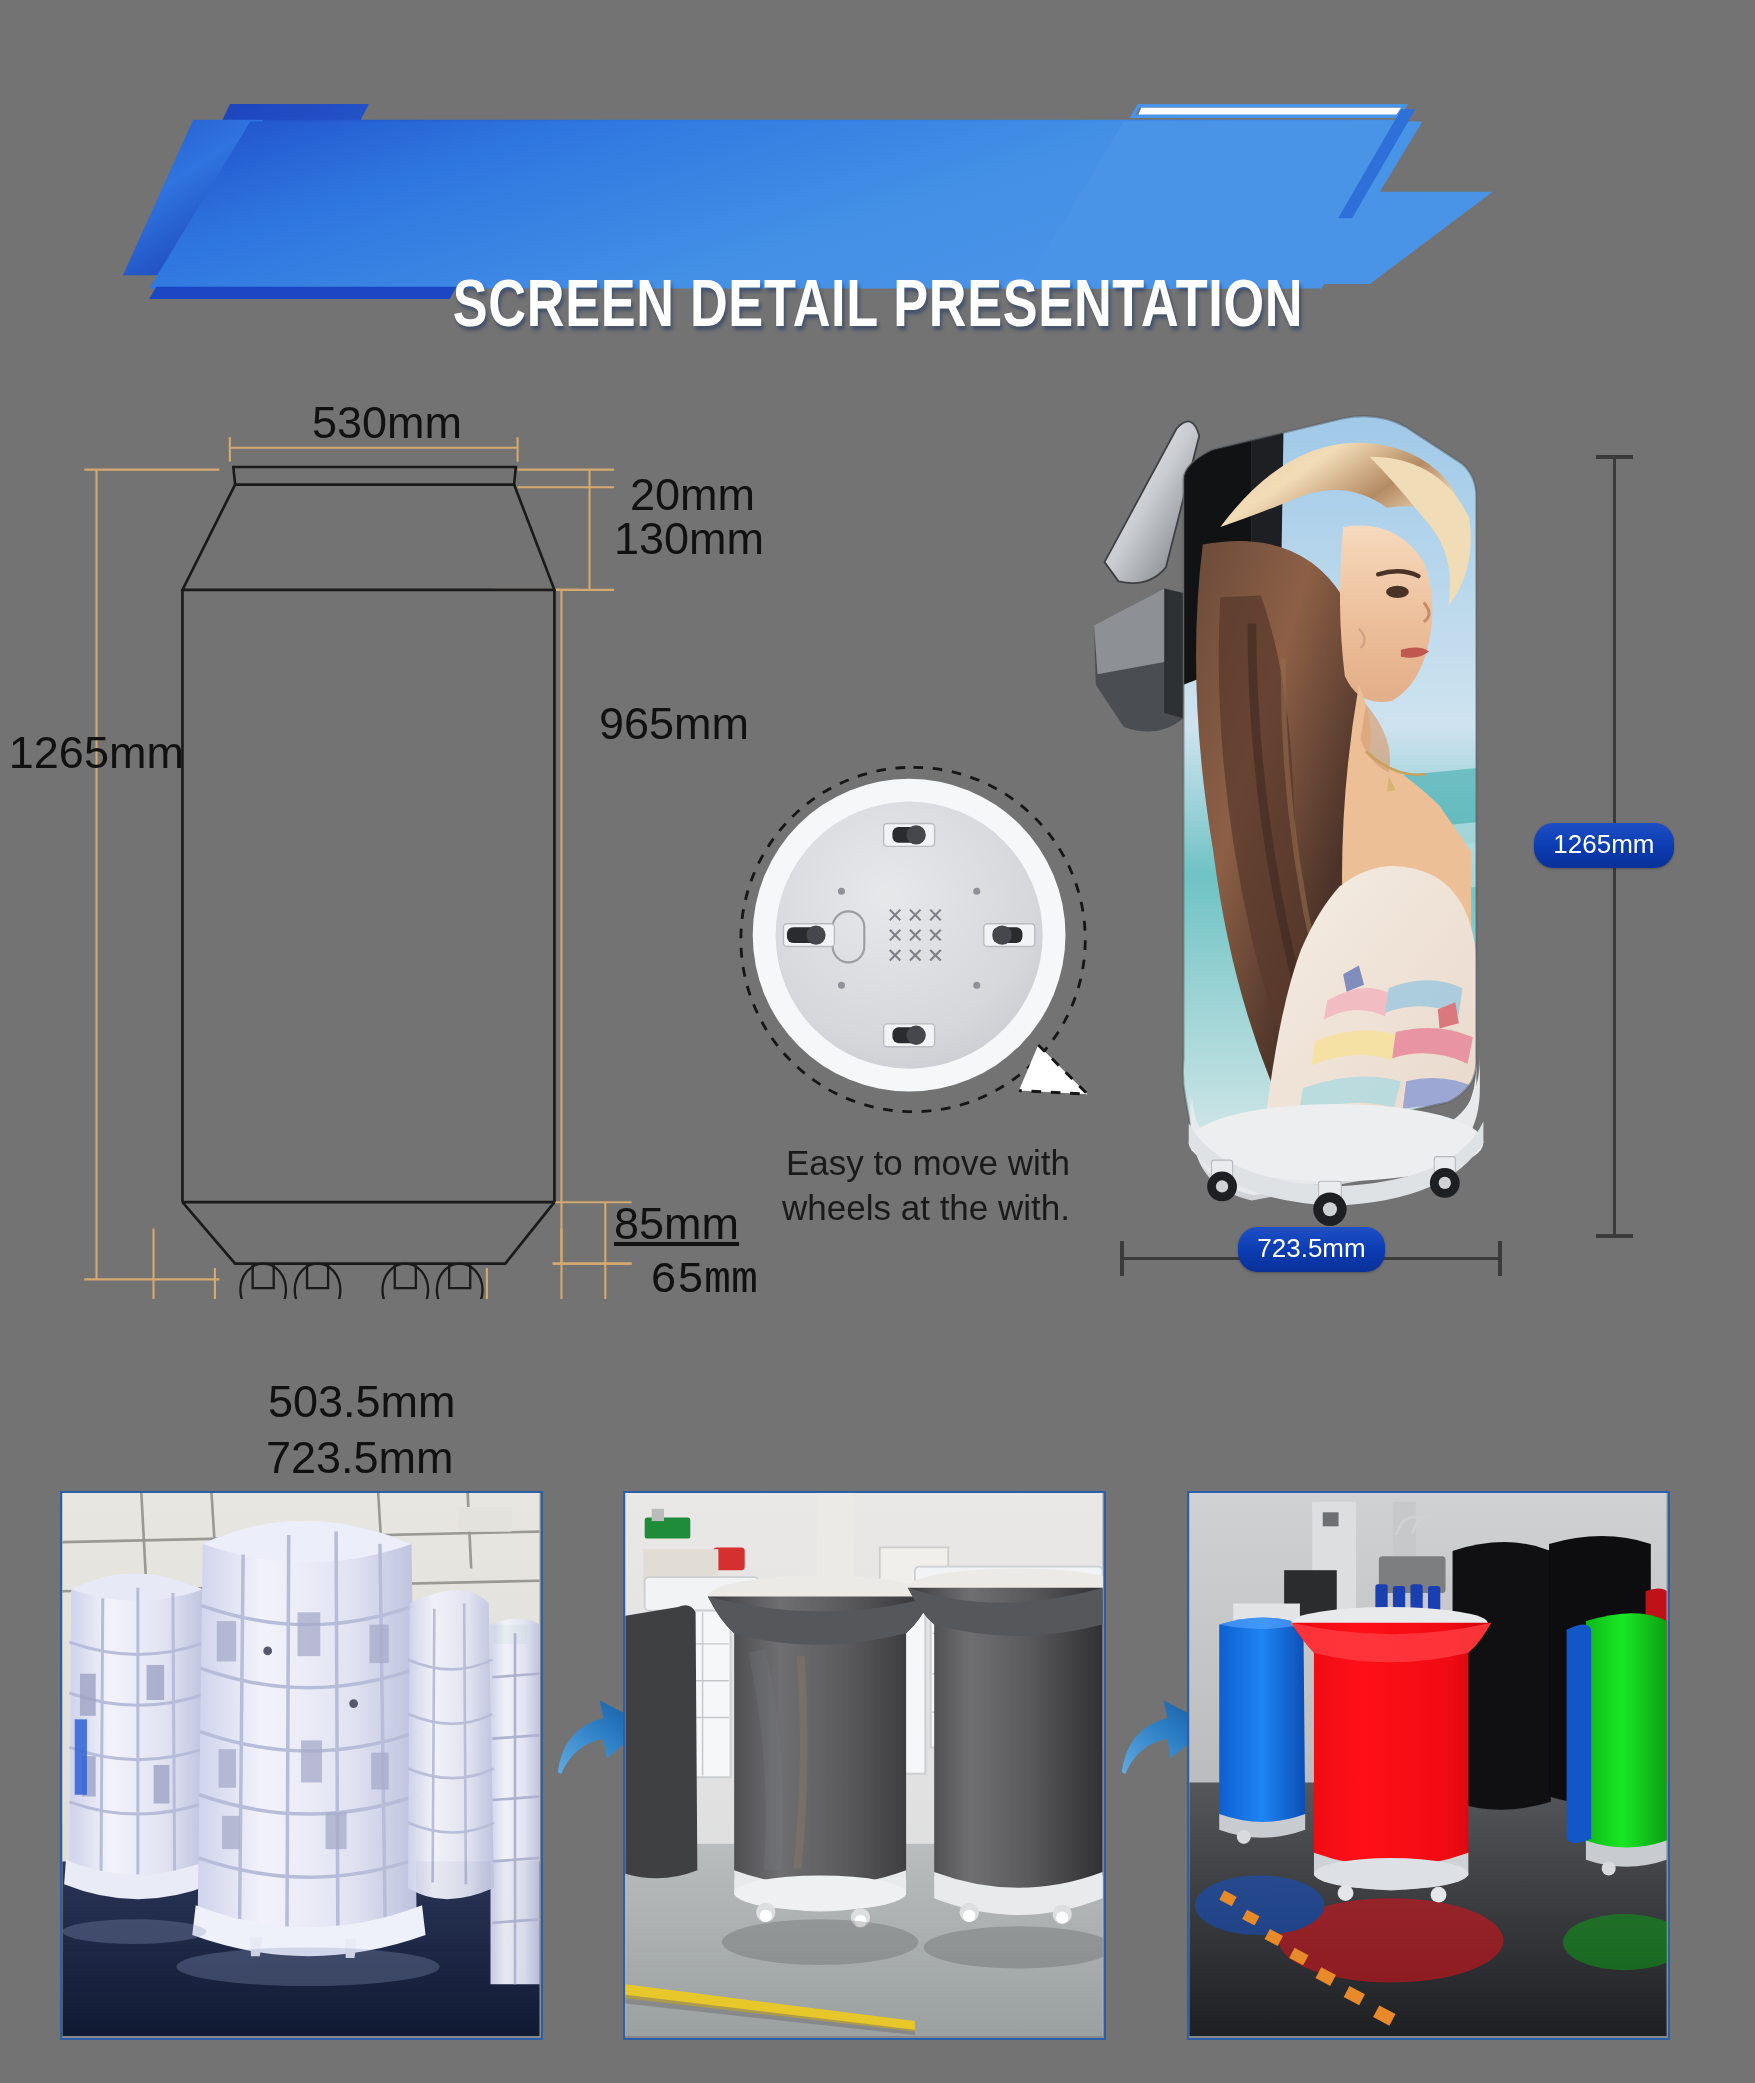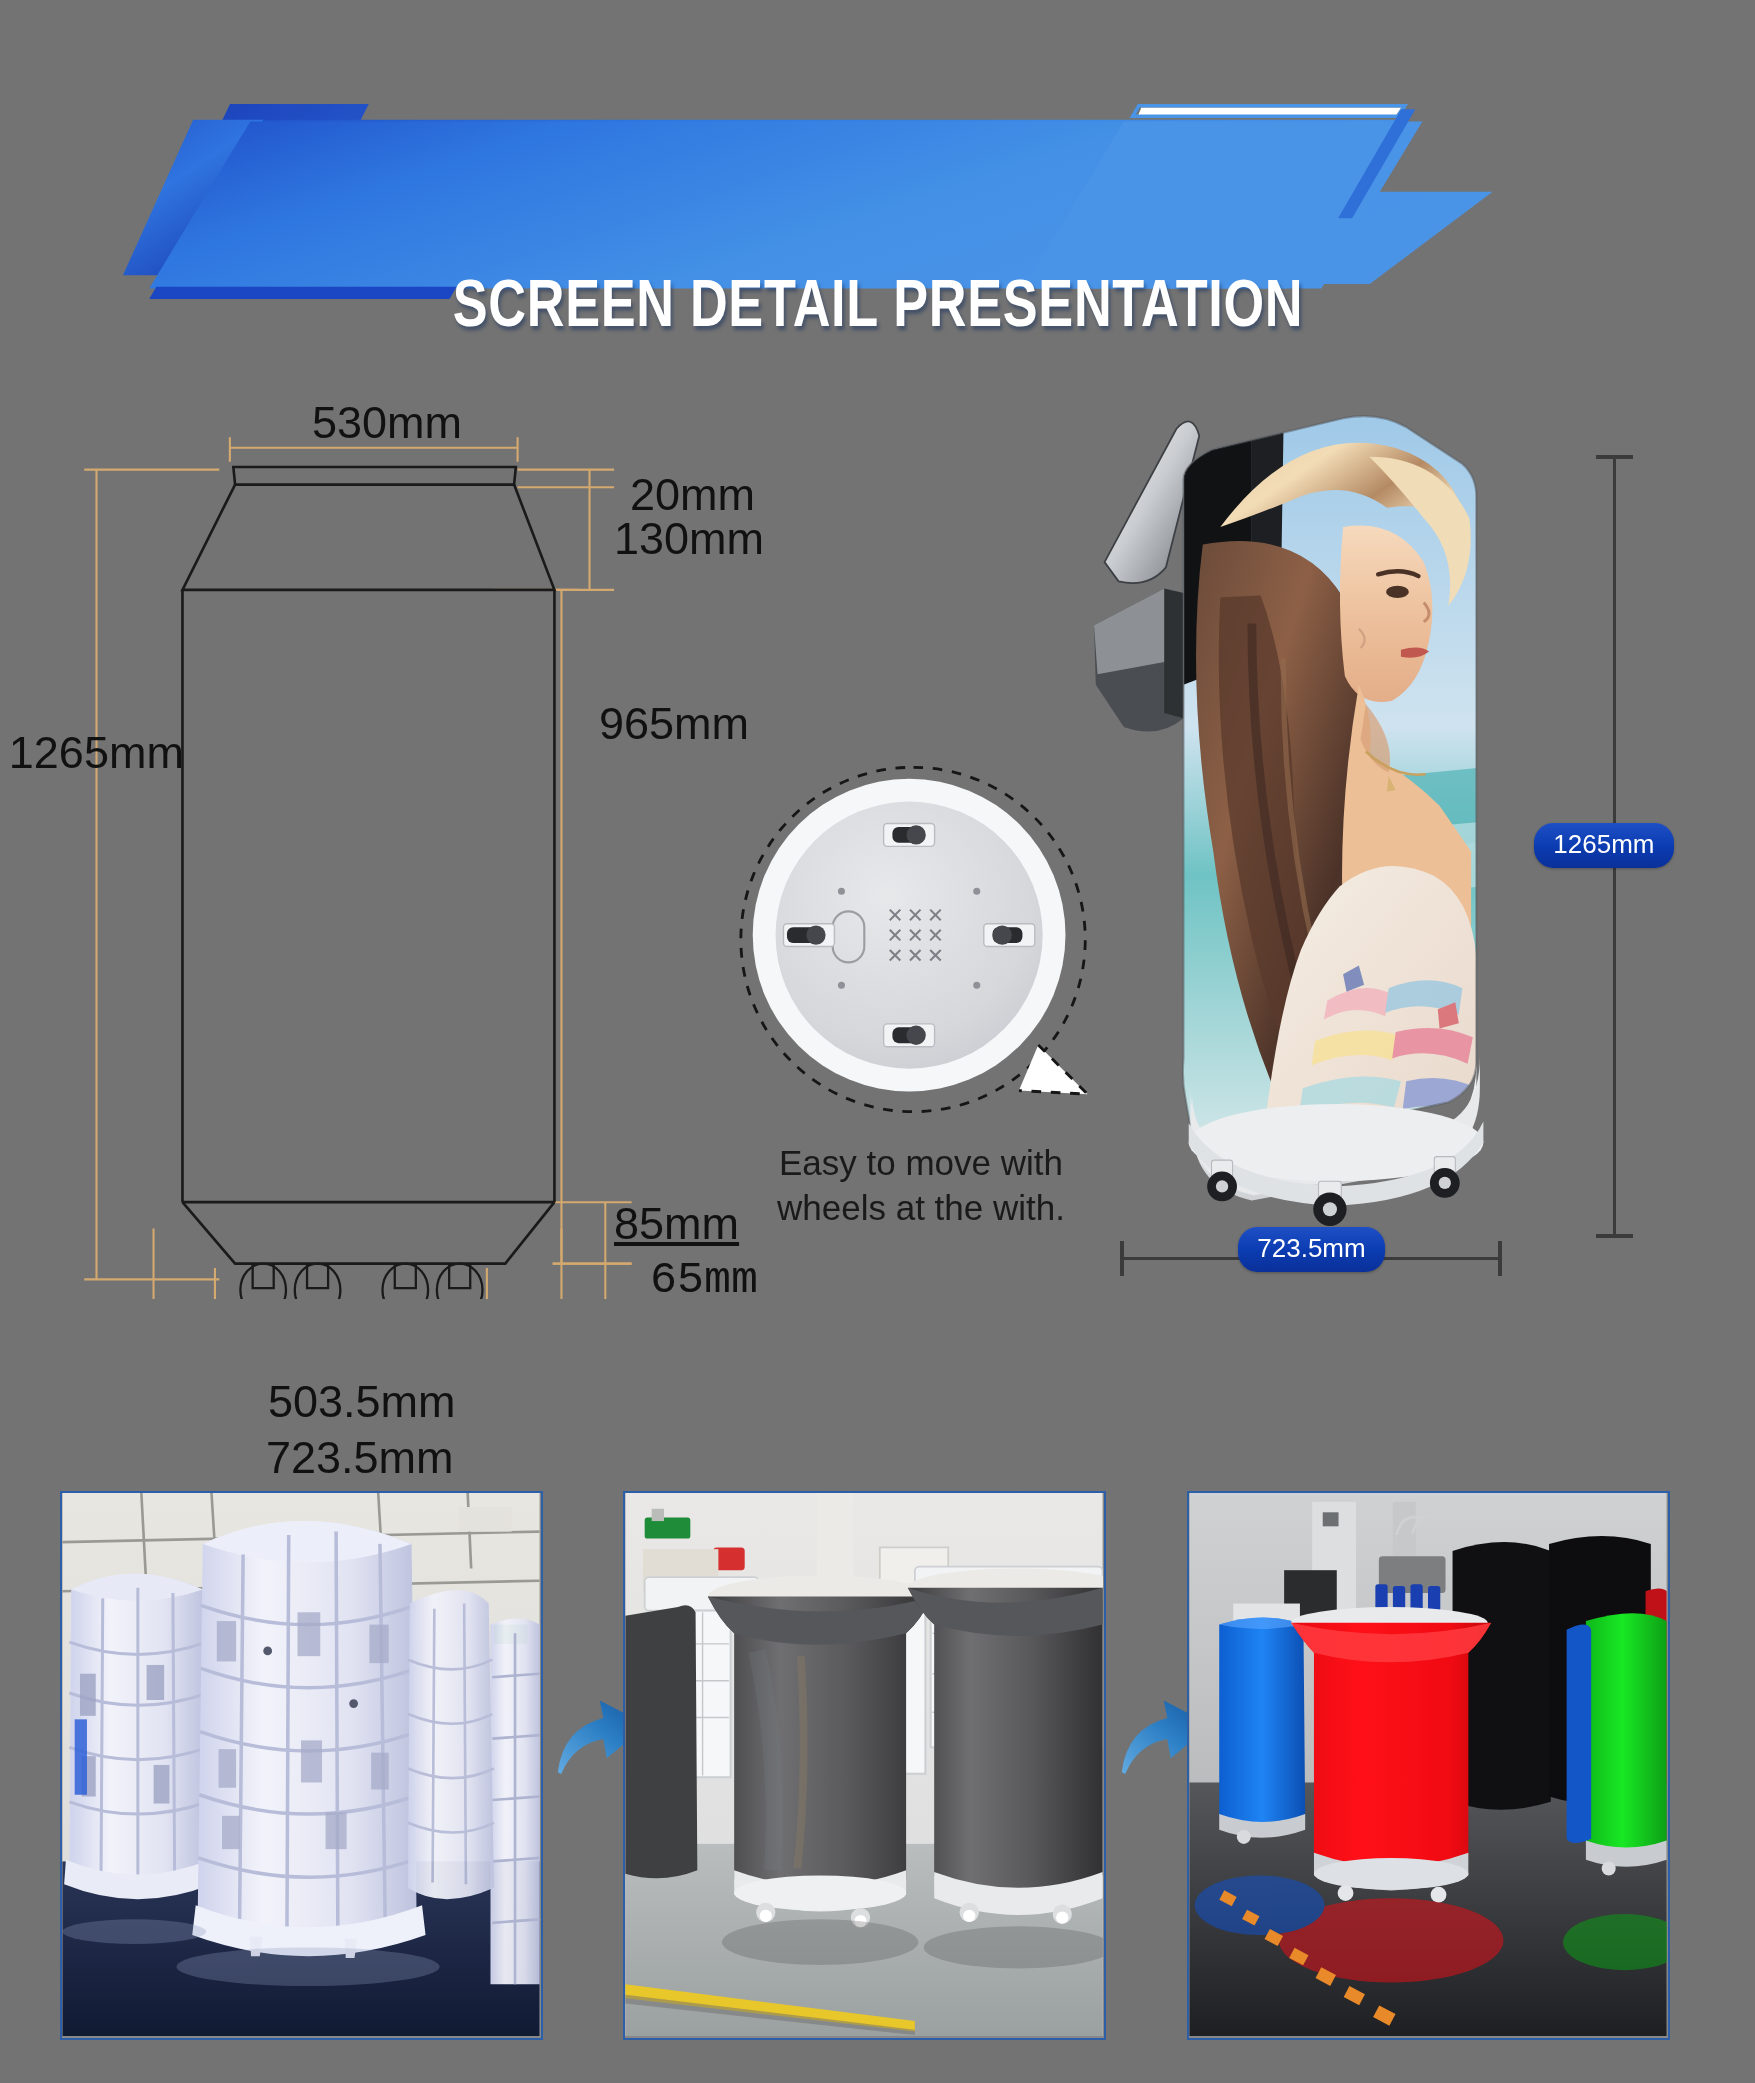--- a/index.html
+++ b/index.html
@@ -39,21 +39,21 @@
     white-space: nowrap;
   }
 
   
   .callout { position: absolute; left: 729px; top: 755px; width: 369px; height: 369px; }
   .callout svg { display: block; }
   .callout-caption {
     position: absolute; left: 772px; top: 1141px; width: 298px;
     font-family: "Liberation Sans", sans-serif;
     font-size: 35px; line-height: 1.28; color: #1a1a1a;
-    text-align: center;
+    text-align: right;
   }
 
   
   .product { position: absolute; left: 1080px; top: 395px; width: 456px; height: 834px; }
   .product svg { display: block; }
 
   
   .badge {
     position: absolute;
     background: linear-gradient(180deg, #1f4fc4 0%, #0b3bb0 55%, #0a3099 100%);

